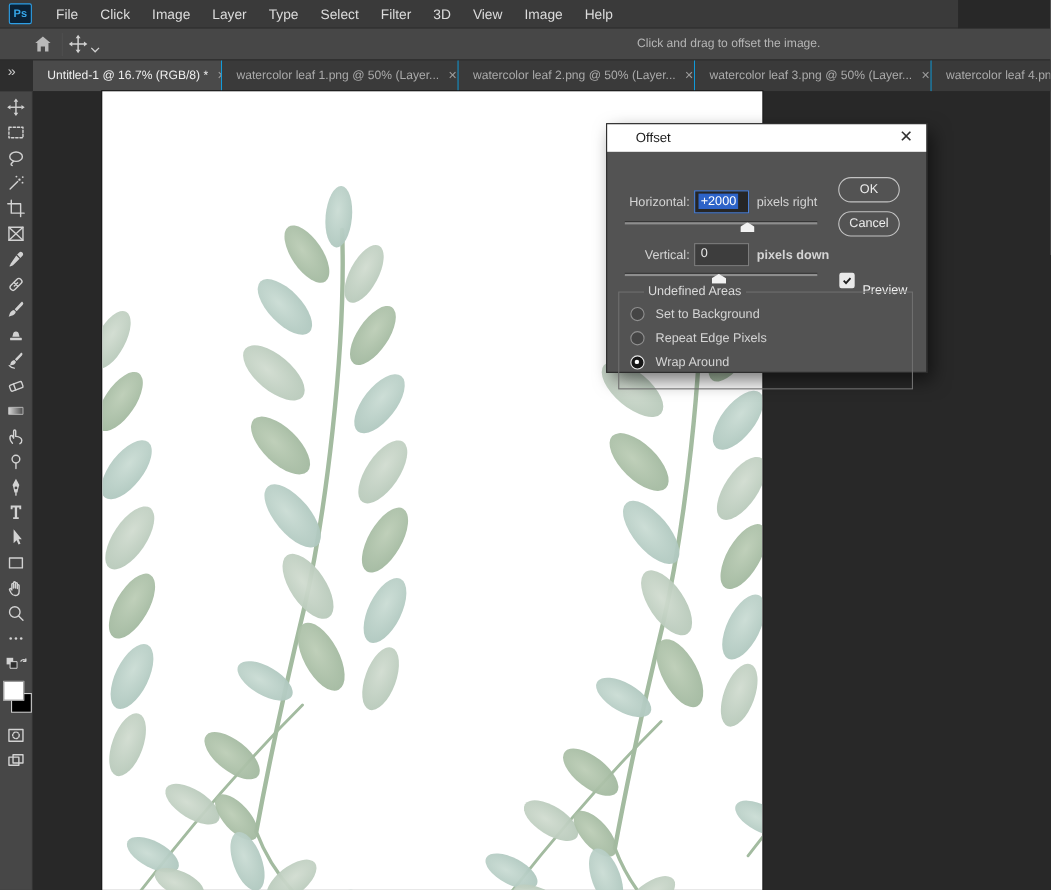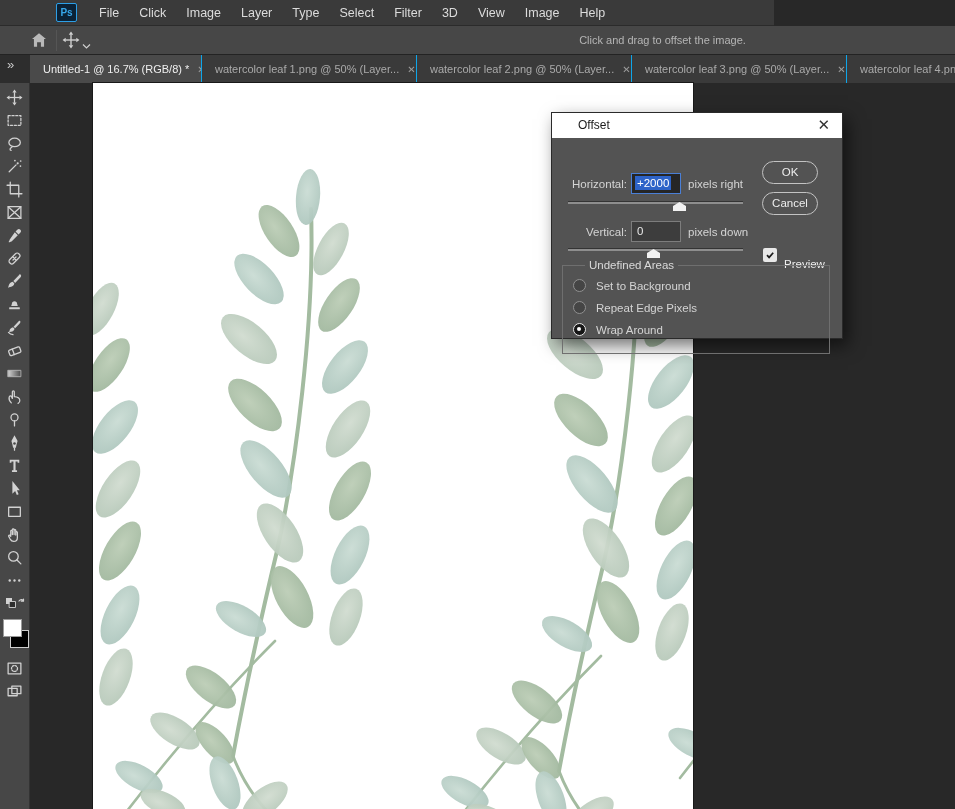--- a/index.html
+++ b/index.html
@@ -1,20 +1,20 @@
 <!DOCTYPE html>
 <html><head>
 <meta charset="utf-8">
 <style>
   * { margin:0; padding:0; box-sizing:border-box; }
   html,body { width:955px; height:809px; background:#282828; font-family:"Liberation Sans", sans-serif; overflow:hidden; }
   #app { position:relative; width:955px; height:809px; background:#282828; }
 
   
-  .menubar { position:absolute; left:0; top:0; width:774px; height:26px; background:#3a3a3a; border-bottom:1px solid #2b2b2b; display:flex; align-items:center;padding-left:48px; }
+  .menubar { position:absolute; left:0; top:0; width:871px; height:26px; background:#3a3a3a; border-bottom:1px solid #2b2b2b; display:flex; align-items:center; }
   .ps-logo { width:21px; height:19px; margin-left:8px; margin-right:12px; background:#0b2236; border:1px solid #2d9fe6; border-radius:2px; color:#36a6e9; font-size:10px; font-weight:bold; text-align:center; line-height:17px; }
   .menu-item { color:#dcdcdc; font-size:12.5px; padding:0 10px; height:26px; line-height:26px; cursor:default; }
 
   
   .optionsbar { position:absolute; left:0; top:26px; width:955px; height:29px; background:#474747; border-bottom:1px solid #232323; }
   .opt-home { position:absolute; left:30px; top:5px; }
   .opt-sep { position:absolute; left:56px; top:4px; width:1px; height:21px; background:#383838; border-right:1px solid #555; }
   .opt-move { position:absolute; left:62px; top:5px; }
   .opt-chev { position:absolute; left:82px; top:10px; }
   .opt-hint { position:absolute; left:430px; right:60px; top:0; height:29px; line-height:29px; text-align:center; color:#b5b5b5; font-size:11px; }
@@ -366,21 +366,21 @@
       <span class="lab" style="left:8px; top:40px;">Horizontal:</span>
       <div class="numfield nf-h" style="top:35px;"><span class="sel">+2000</span></div>
       <span class="unit" style="top:40px;">pixels right</span>
       <div class="pillbtn" style="top:23px;">OK</div>
 
       <div class="track" style="top:64px;"></div>
       <div class="thumb" style="left:121px; top:64px;"></div>
 
       <span class="lab" style="left:8px; top:88px;">Vertical:</span>
       <div class="numfield nf-v" style="top:83px;">0</div>
-      <span class="unit" style="top:88px;">pixels down</span>
+      <span class="unit" style="top:88px;font-weight:bold;">pixels down</span>
       <div class="pillbtn" style="top:54px;">Cancel</div>
 
       <div class="track" style="top:111px;"></div>
       <div class="thumb" style="left:95px; top:111px;"></div>
 
       <div class="chkrow">
         <span class="chk">
             <svg width="10" height="10" viewBox="0 0 10 10">
               <path d="M2 5.2l2.1 2.2L8.2 2.8" stroke="#1d1d1d" stroke-width="1.7" fill="none"></path>
             </svg>

